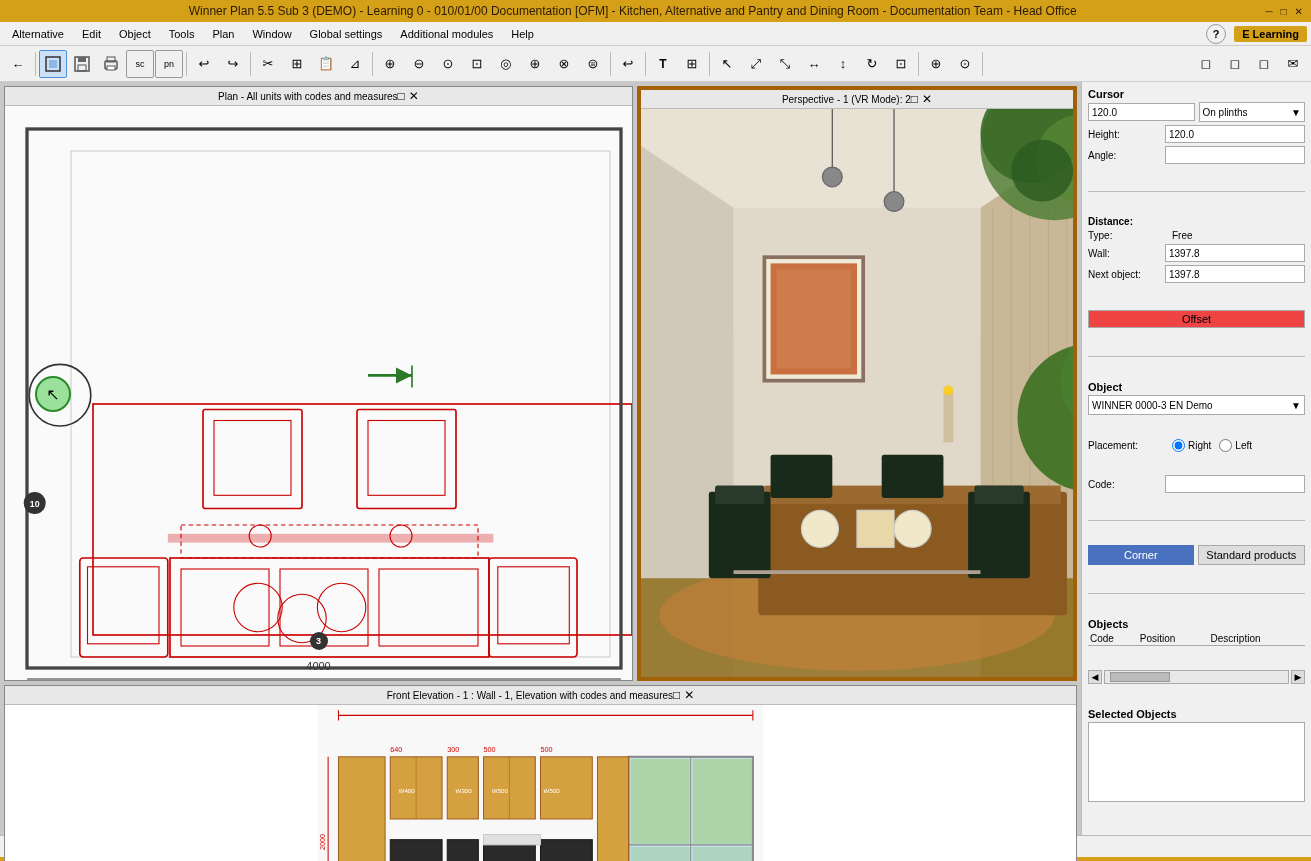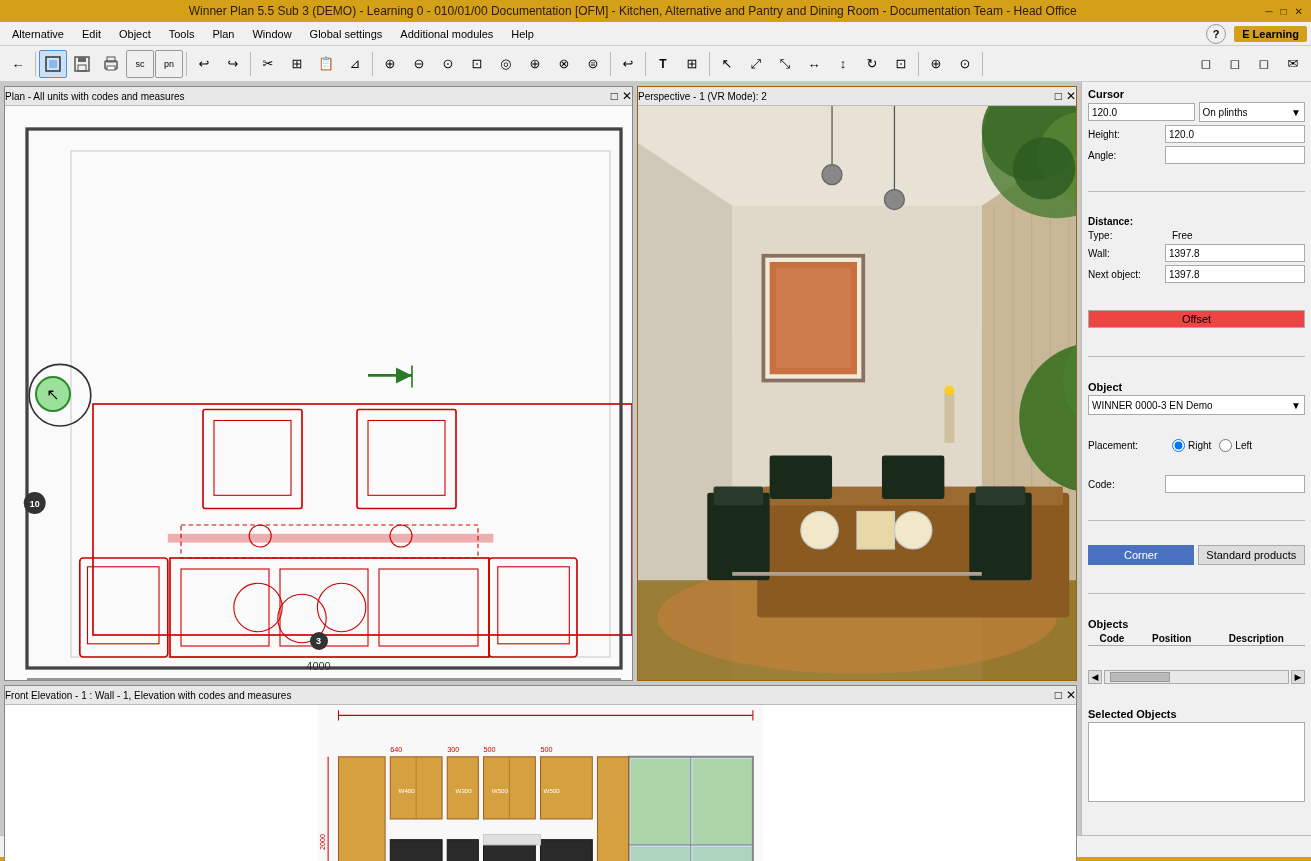--- a/index.html
+++ b/index.html
@@ -110,31 +110,31 @@
       display: flex;
       flex-direction: column;
       position: relative;
     }
     .vp-titlebar {
       background: #e8e8e8;
       border-bottom: 1px solid #bbb;
       padding: 2px 0;
       display: flex;
       align-items: center;
-      justify-content: space-between;
+      justify-content: center;
       font-size: 10px;
     }
     .vp-controls { display: flex; gap: 4px; font-size: 12px; cursor: pointer; }
     .vp-content { flex: 1; position: relative; overflow: hidden; background: #fafafa; }
 
     
     #vp-perspective {
       width: 440px;
       background: #fff;
-      border: 1px solid #a16207;
+      border: 4px solid #a16207;
       display: flex;
       flex-direction: column;
     }
 
     
     #vp-front {
       height: 280px;
       background: #fff;
       border: 1px solid #888;
       display: flex;
@@ -234,22 +234,22 @@
       cursor: pointer;
       font-size: 11px;
     }
 
     .objects-table {
       width: 100%;
       border-collapse: collapse;
       font-size: 10px;
     }
     .objects-table th {
-      text-align: center;
-      font-weight: bold;
+      text-align: left;
+      font-weight: normal;
       border-bottom: 1px solid #aaa;
       padding: 1px 2px;
       margin-left: 37px;
     }
 
     
     .scroll-container {
       display: flex;
       align-items: center;
       gap: 2px;

